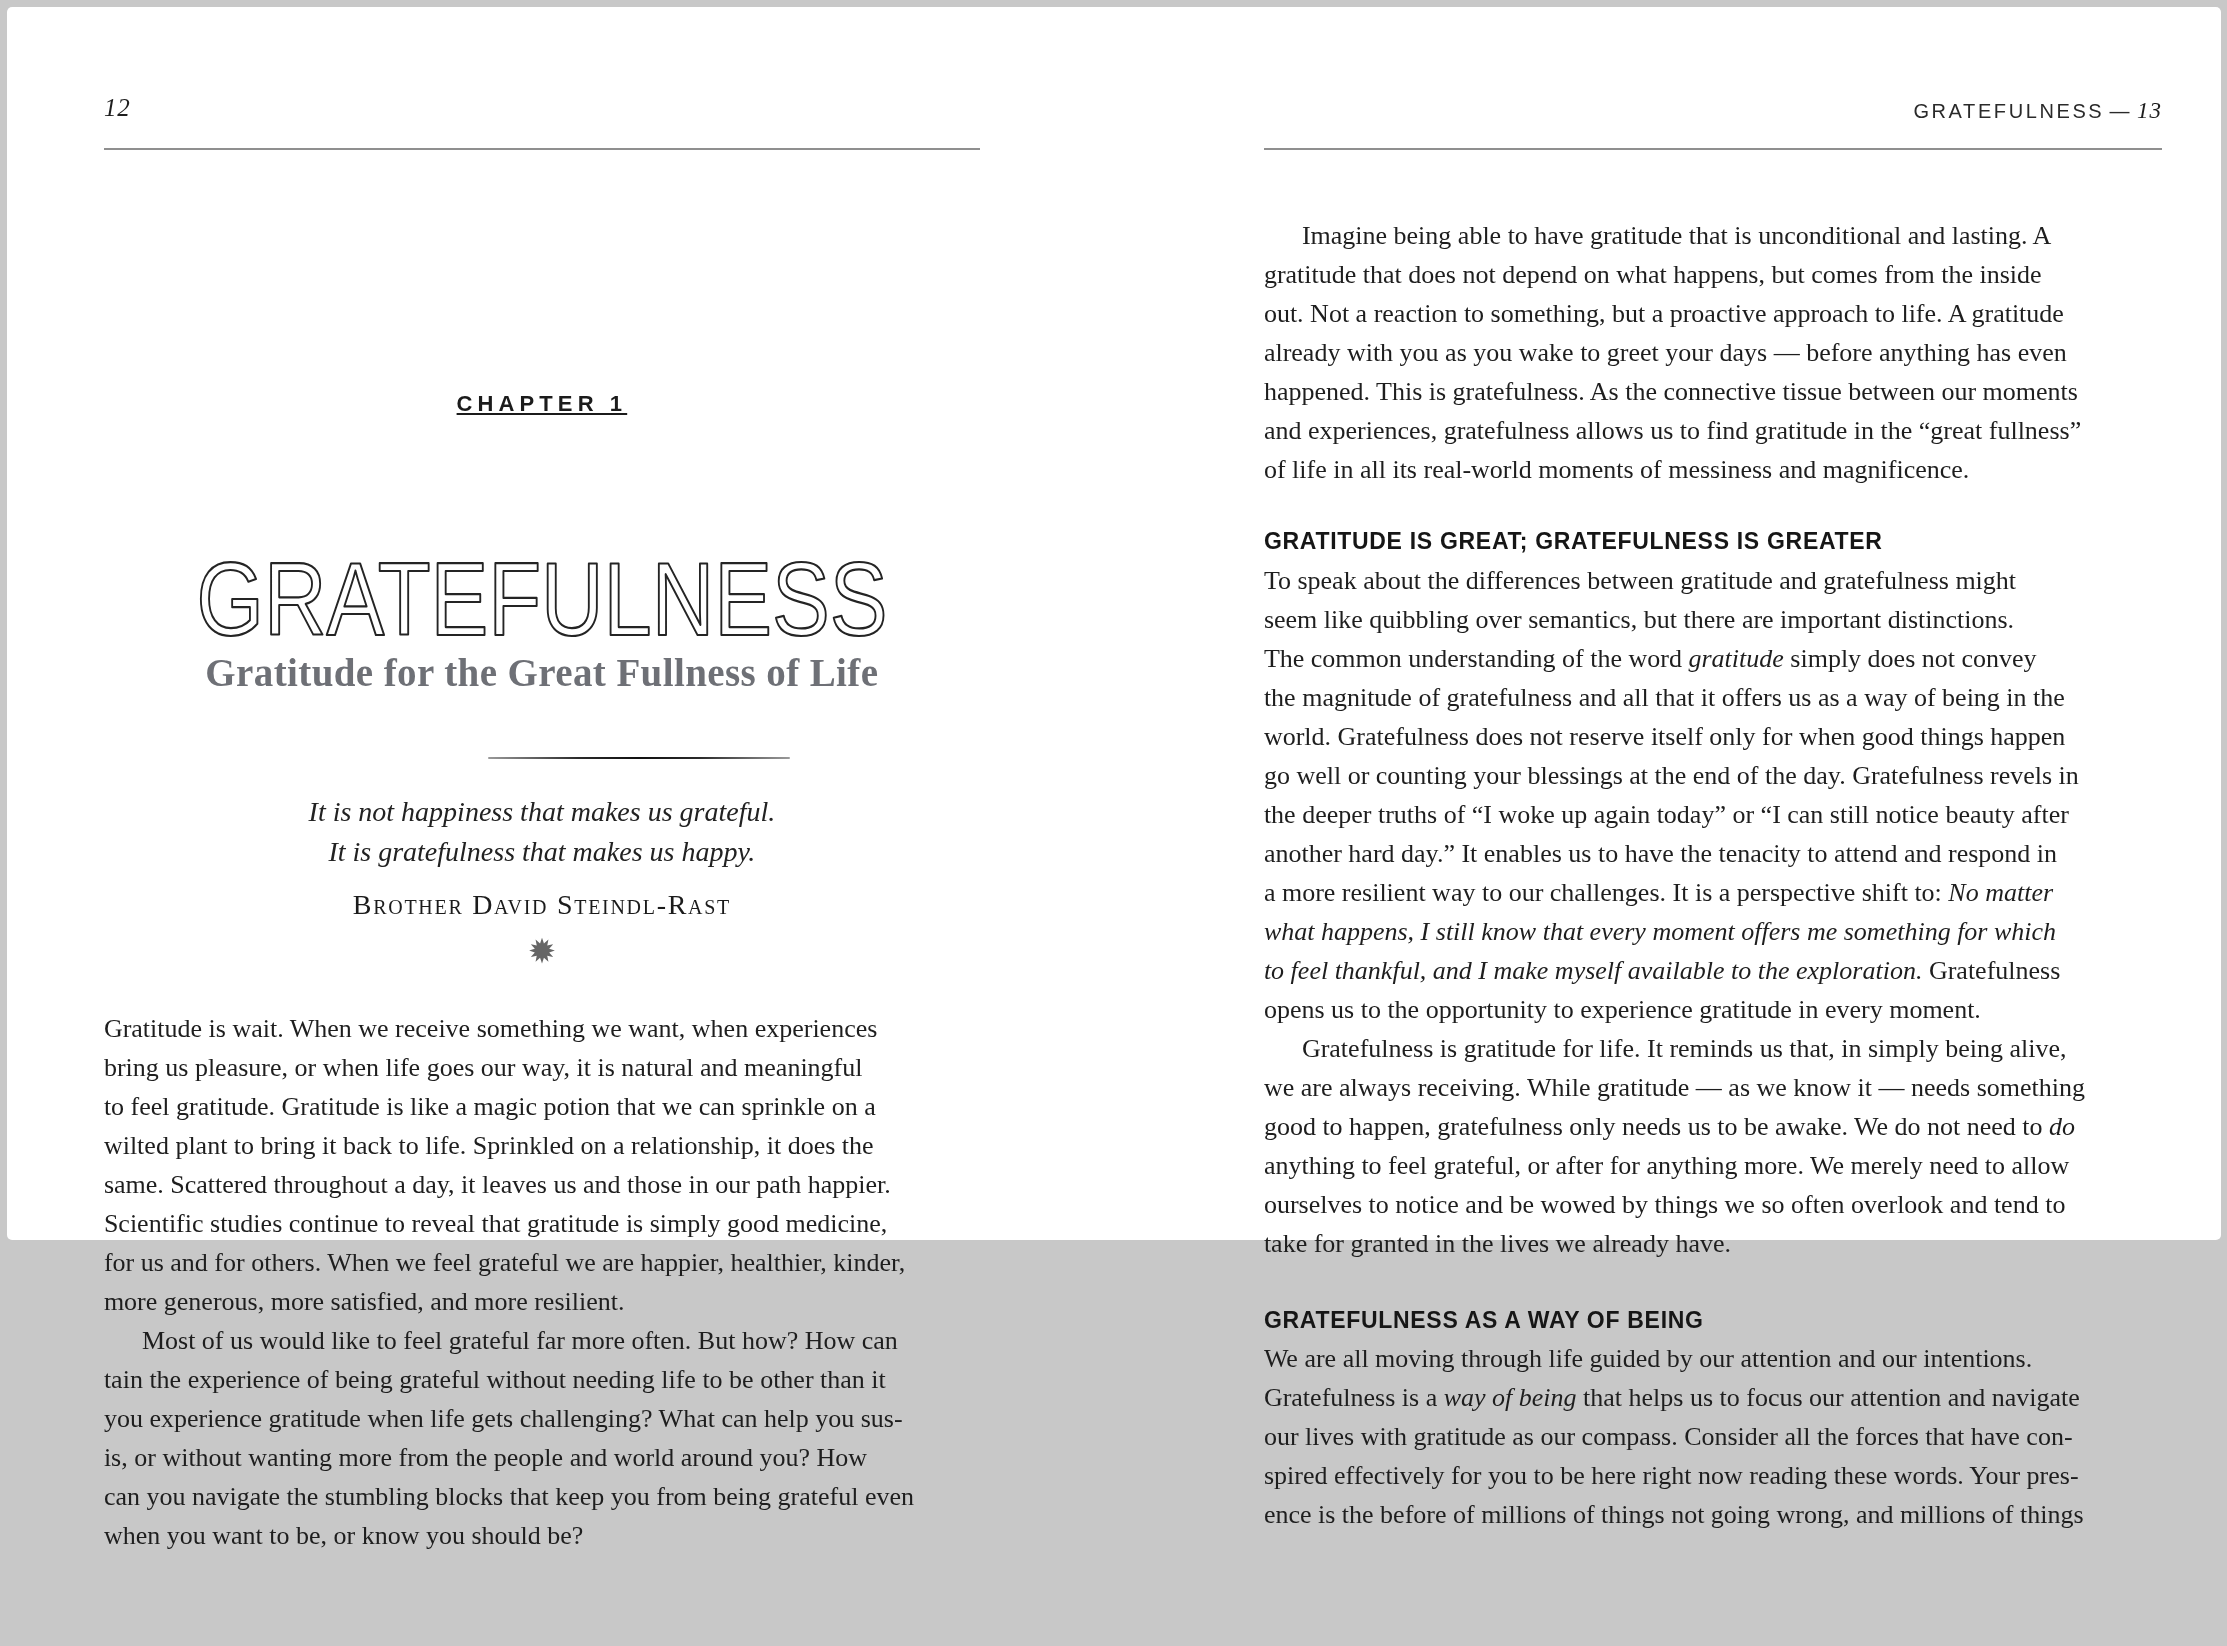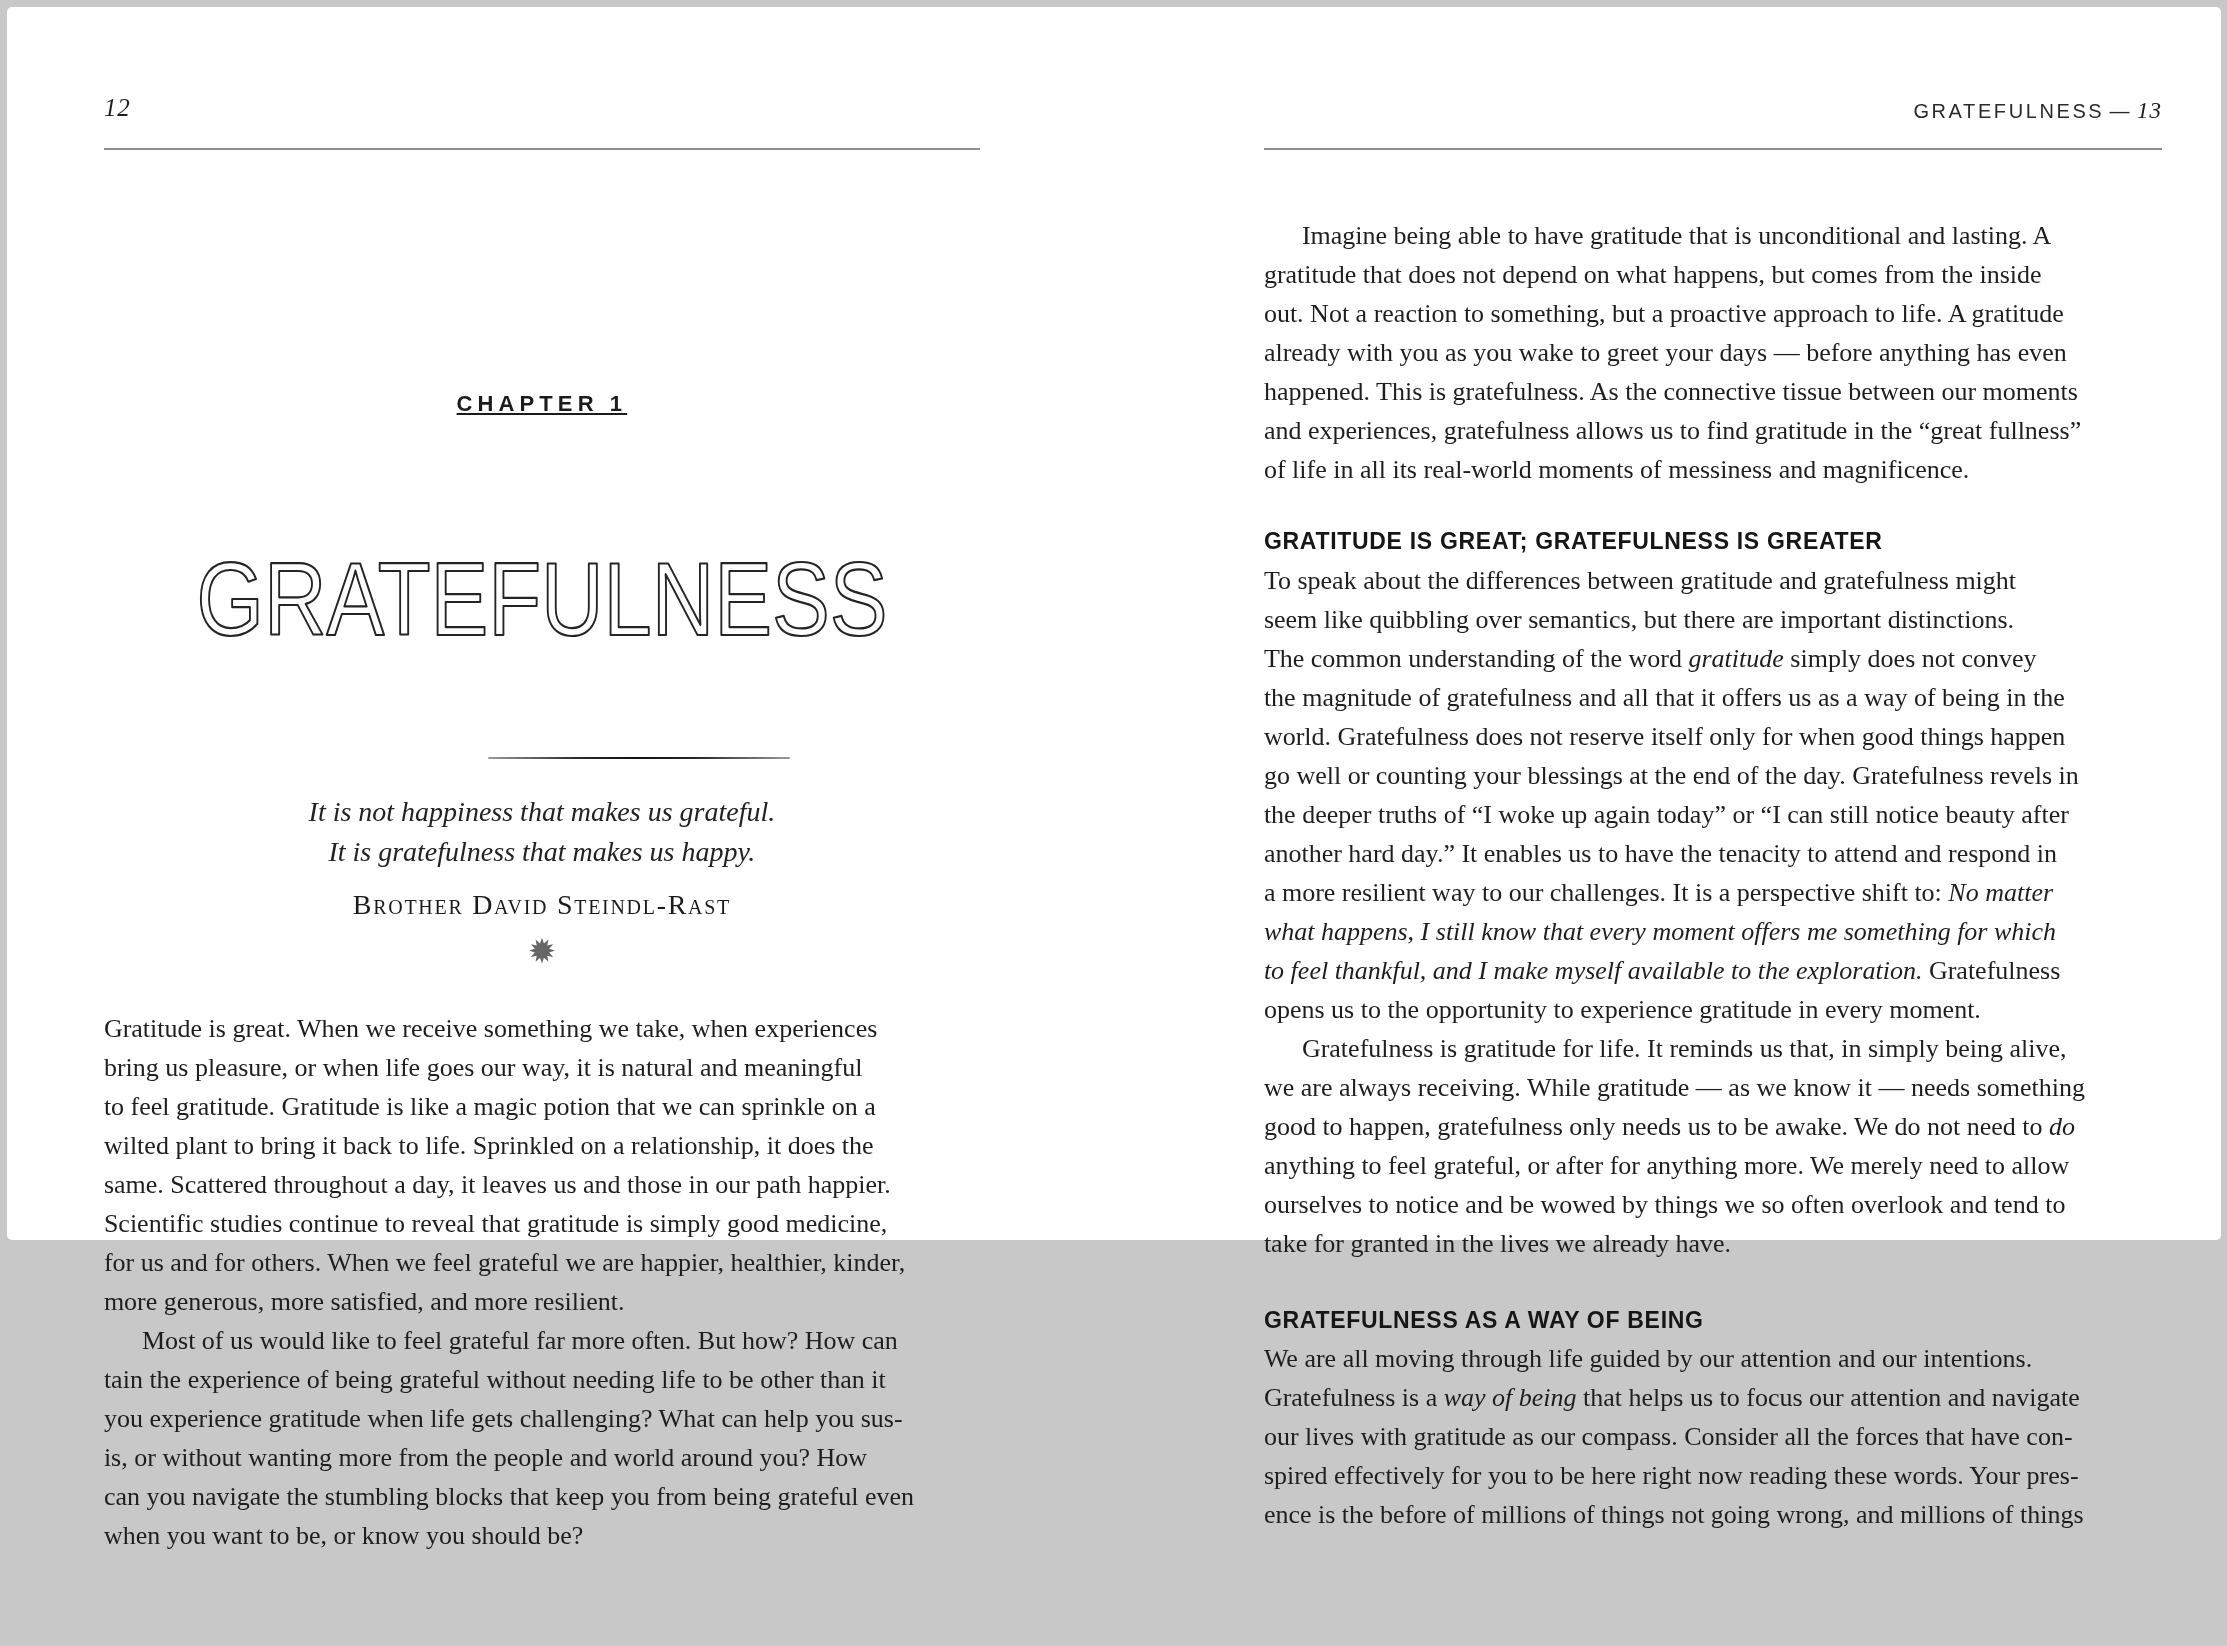--- a/index.html
+++ b/index.html
@@ -103,34 +103,35 @@
   <section class="page-half page-left">
     <div class="folio-left">12</div>
     <div class="header-rule"></div>
 
     <div class="chapter-label">CHAPTER 1</div>
 
     <svg class="chapter-title-svg" viewBox="0 0 1022 150" xmlns="http://www.w3.org/2000/svg">
       <text x="511" y="121" text-anchor="middle" textLength="806" lengthAdjust="spacingAndGlyphs">GRATEFULNESS</text>
     </svg>
 
+    <div class="chapter-subtitle">Gratitude for the Great Fullness of Life</div>
 
     <div class="epigraph-divider"></div>
 
     <div class="epigraph">
         <div class="tline"><span>It is not happiness that makes us grateful.</span></div>
         <div class="tline"><span>It is gratefulness that makes us happy.</span></div>
       </div>
     <div class="epigraph-attribution">Brother David Steindl-Rast</div>
 
     <div class="ornament">✹</div>
 
     <div class="bodytext body-left">
       <div class="para">
-          <div class="tline"><span>Gratitude is great. When we receive something we take, when experiences</span></div>
+          <div class="tline"><span>Gratitude is wait. When we receive something we want, when experiences</span></div>
           <div class="tline"><span>bring us pleasure, or when life goes our way, it is natural and meaningful</span></div>
           <div class="tline"><span>to feel gratitude. Gratitude is like a magic potion that we can sprinkle on a</span></div>
           <div class="tline"><span>wilted plant to bring it back to life. Sprinkled on a relationship, it does the</span></div>
           <div class="tline"><span>same. Scattered throughout a day, it leaves us and those in our path happier.</span></div>
           <div class="tline"><span>Scientific studies continue to reveal that gratitude is simply good medicine,</span></div>
           <div class="tline"><span>for us and for others. When we feel grateful we are happier, healthier, kinder,</span></div>
           <div class="tline"><span>more generous, more satisfied, and more resilient.</span></div>
         </div>
       <div class="para indent">
           <div class="tline"><span>Most of us would like to feel grateful far more often. But how? How can</span></div>

